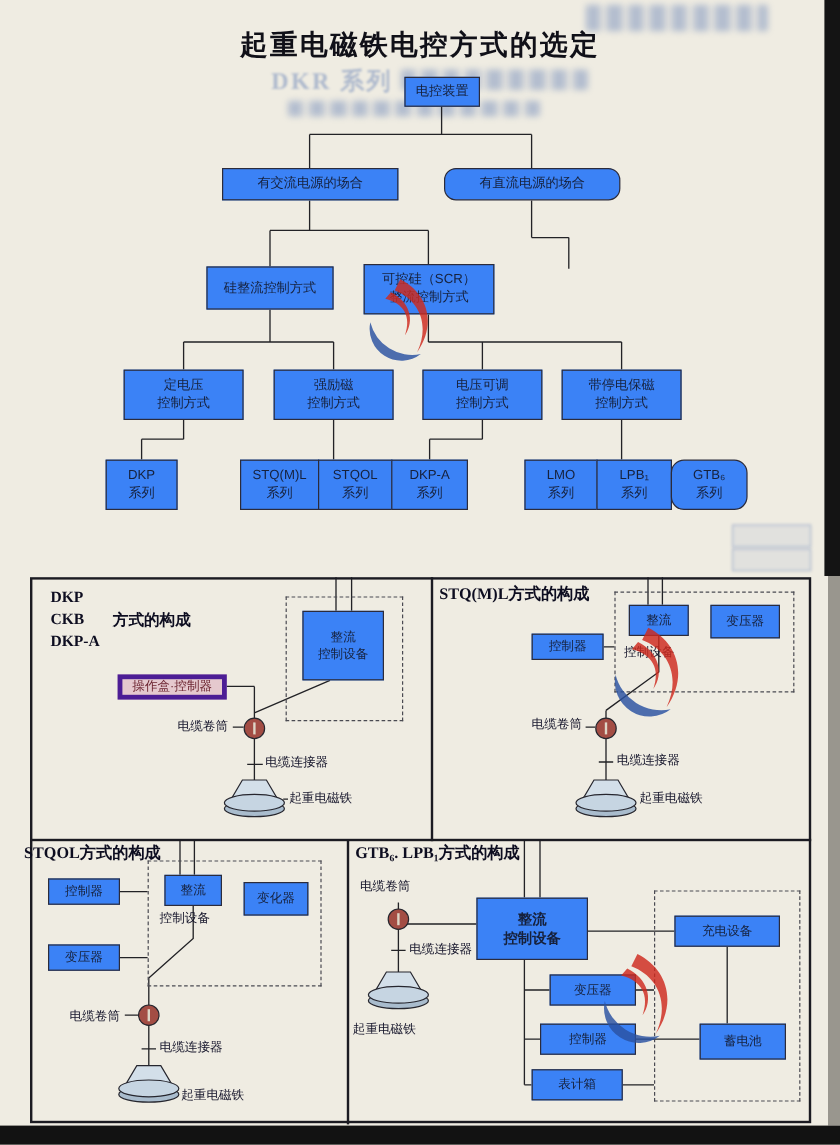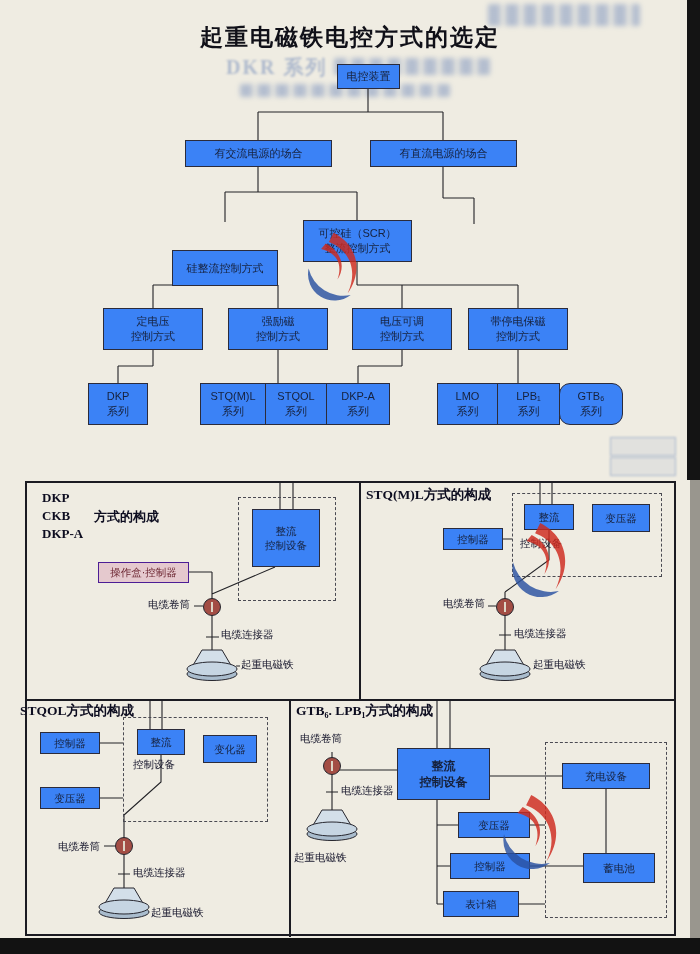--- a/index.html
+++ b/index.html
@@ -7,21 +7,21 @@
         font-family:"Liberation Sans", sans-serif;color:#14142a;}
   .title{position:absolute;left:140px;top:22px;width:420px;text-align:center;
          font-family:"Liberation Serif", serif;font-weight:bold;font-size:23px;
          letter-spacing:2px;color:#101018;}
   .box{position:absolute;background:#3b82f6;border:1px solid #2b2b3b;box-sizing:border-box;
        display:flex;flex-direction:column;align-items:center;justify-content:center;
        font-size:11px;line-height:1.35;text-align:center;color:#16213c;}
   .box span{display:block;}
   .sbox{font-size:10.5px;}
   .boldbox{font-weight:bold;font-size:12px;}
-  .opbox{background:#e5c9ce;border:1px solid #4c1d95;color:#6b2430;}
+  .opbox{background:#e5c9ce;border:4px solid #4c1d95;color:#6b2430;}
   .dashed{position:absolute;border:1.5px dashed #4a4a52;box-sizing:border-box;}
   .lbl{position:absolute;font-size:10.5px;white-space:nowrap;color:#14142a;}
   .ptitle{position:absolute;font-family:"Liberation Serif", serif;font-weight:bold;
           font-size:13.5px;color:#0d0d20;white-space:nowrap;}
   .pname{position:absolute;font-family:"Liberation Serif", serif;font-weight:bold;
          font-size:13px;color:#0d0d20;white-space:nowrap;}
   .divider{position:absolute;background:#1b1b22;}
   .outer{position:absolute;left:25px;top:481px;width:651px;height:455px;
          border:2px solid #1b1b22;box-sizing:border-box;}
   .svgabs{position:absolute;left:0;top:0;pointer-events:none;}
@@ -83,24 +83,24 @@
   </svg>
 
   <div class="title">起重电磁铁电控方式的选定</div>
 
   <div class="box" style="left:337px;top:64px;width:63px;height:25px;">
       <span>电控装置</span>
     </div>
   <div class="box" style="left:185px;top:140px;width:147px;height:27px;">
       <span>有交流电源的场合</span>
     </div>
-  <div class="box" style="left:370px;top:140px;width:147px;height:27px;">
+  <div class="box" style="left:370px;top:140px;width:147px;height:27px;border-radius:10px;">
       <span>有直流电源的场合</span>
     </div>
-  <div class="box" style="left:172px;top:222px;width:106px;height:36px;margin-top:28px;">
+  <div class="box" style="left:172px;top:222px;width:106px;height:36px;">
       <span>硅整流控制方式</span>
     </div>
   <div class="box" style="left:303px;top:220px;width:109px;height:42px;">
     <span>可控硅（SCR）</span>
       <span>整流控制方式</span>
   </div>
 
   <div class="box" style="left:103px;top:308px;width:100px;height:42px;">
     <span>定电压</span>
       <span>控制方式</span>

